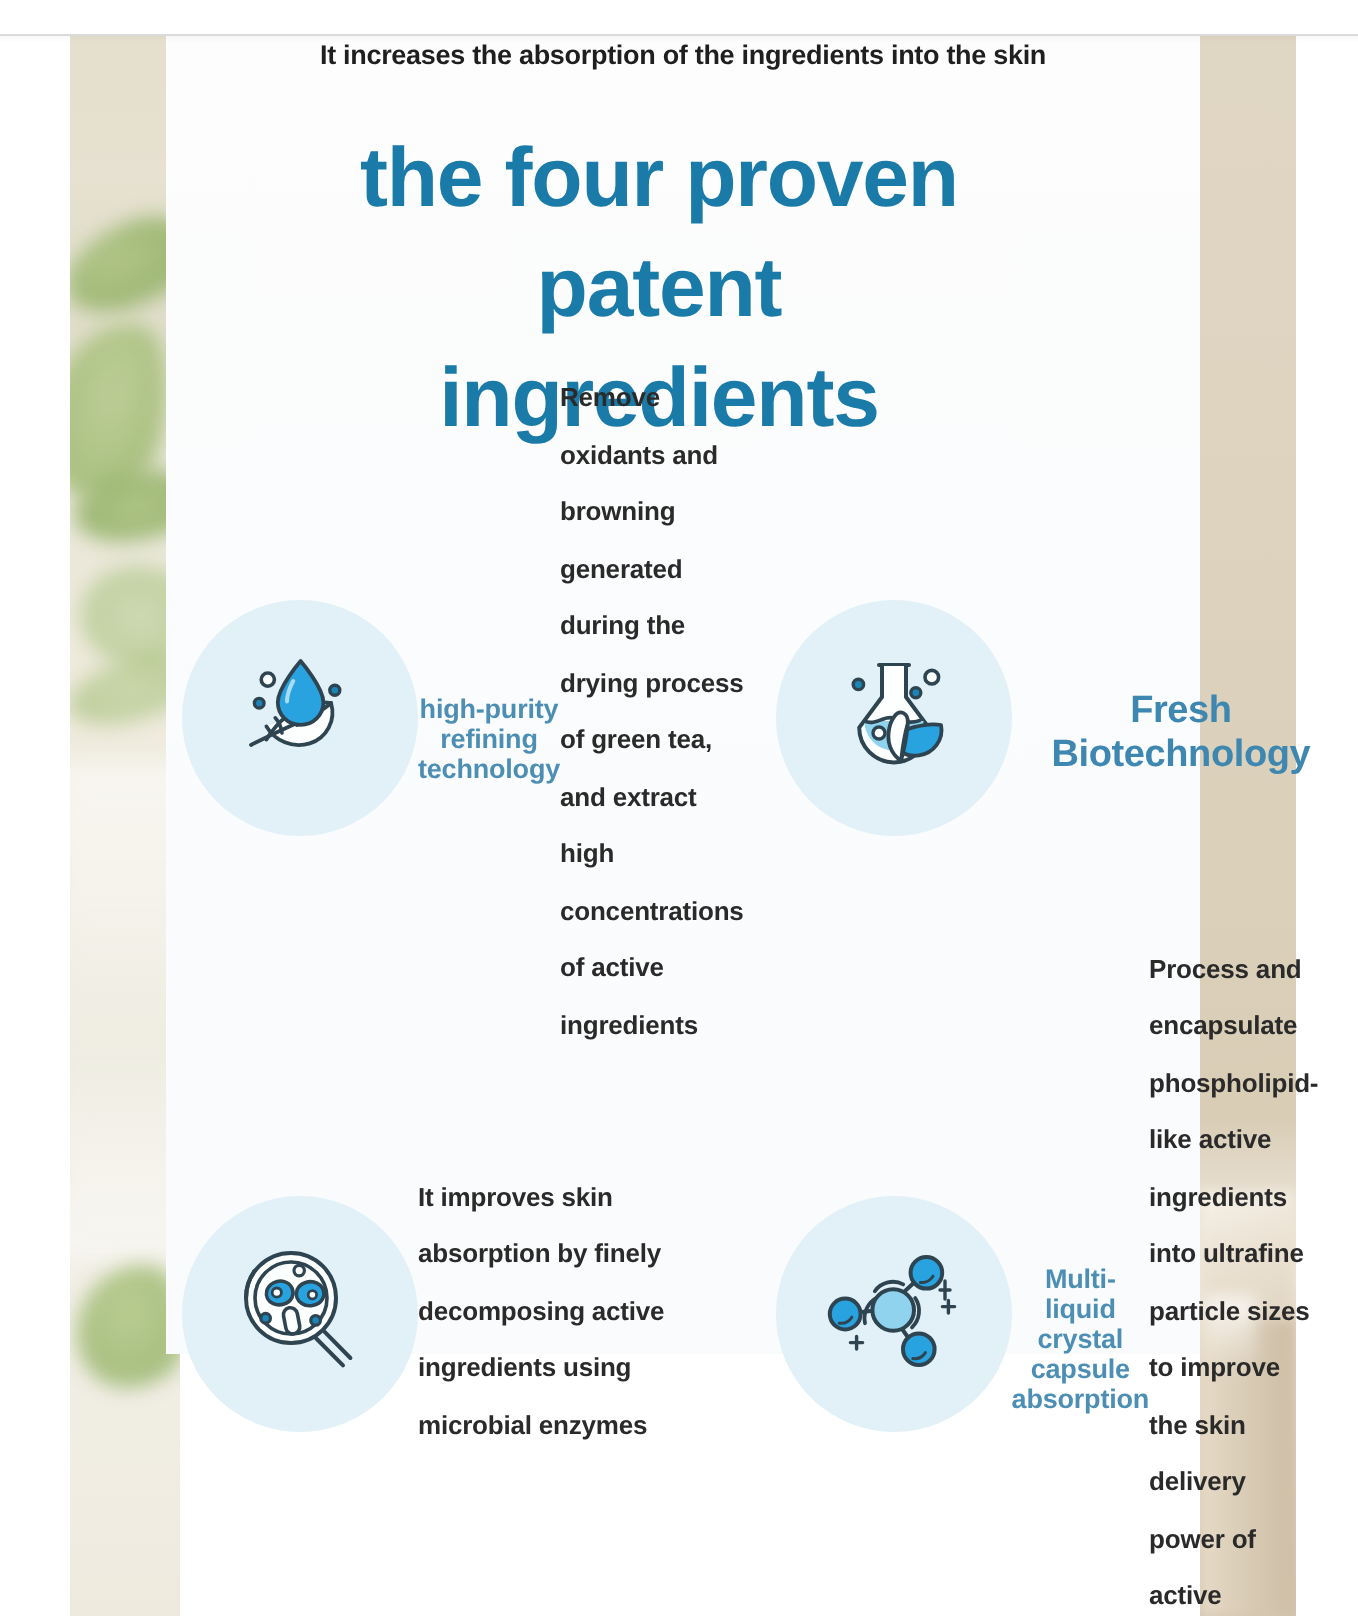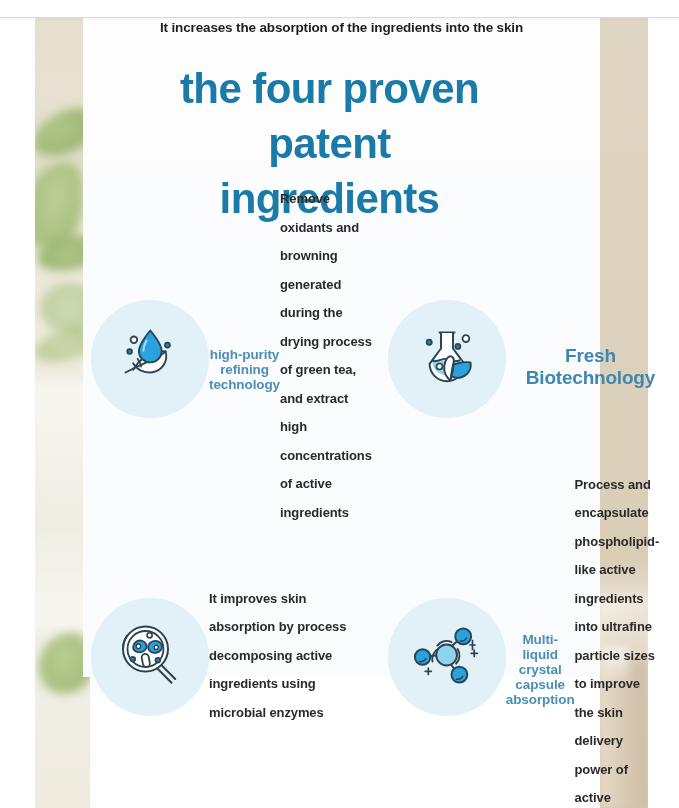--- a/index.html
+++ b/index.html
@@ -300,21 +300,21 @@
               <circle cx="45.2" cy="31.4" r="2.1" fill="#fdfefe" stroke="#2e4450" stroke-width="1.4"></circle>
 
               <rect x="31.3" y="37.8" width="7" height="13.2" rx="3.5" transform="rotate(-11 34.8 44.4)" fill="#fdfefe" stroke="#2e4450" stroke-width="1.8"></rect>
 
               <circle cx="38.6" cy="19.3" r="2.6" fill="#fdfefe" stroke="#2e4450" stroke-width="1.6"></circle>
               <circle cx="21.8" cy="43.1" r="2.4" fill="#1b84b8" stroke="#2e4450" stroke-width="1.6"></circle>
               <circle cx="46.8" cy="44.2" r="2.4" fill="#1b84b8" stroke="#2e4450" stroke-width="1.6"></circle>
             </svg>
           </span>
         </div>
-        <p class="cell-body">It improves skin absorption by process decomposing active ingredients using microbial enzymes</p>
+        <p class="cell-body">It improves skin absorption by finely decomposing active ingredients using microbial enzymes</p>
       </div>
 
       <div class="cell row2">
         <div class="icon-circle">
           <span>
             <svg width="78" height="78" viewBox="0 0 78 78" fill="none">
 
               <path d="M36 38.5 18.5 40.5" stroke="#2e4450" stroke-width="2" stroke-linecap="round"></path>
               <path d="M38 35.5 51 23.5" stroke="#2e4450" stroke-width="2" stroke-linecap="round"></path>
               <path d="M38.8 42.5 48 55.5" stroke="#2e4450" stroke-width="2" stroke-linecap="round"></path>

